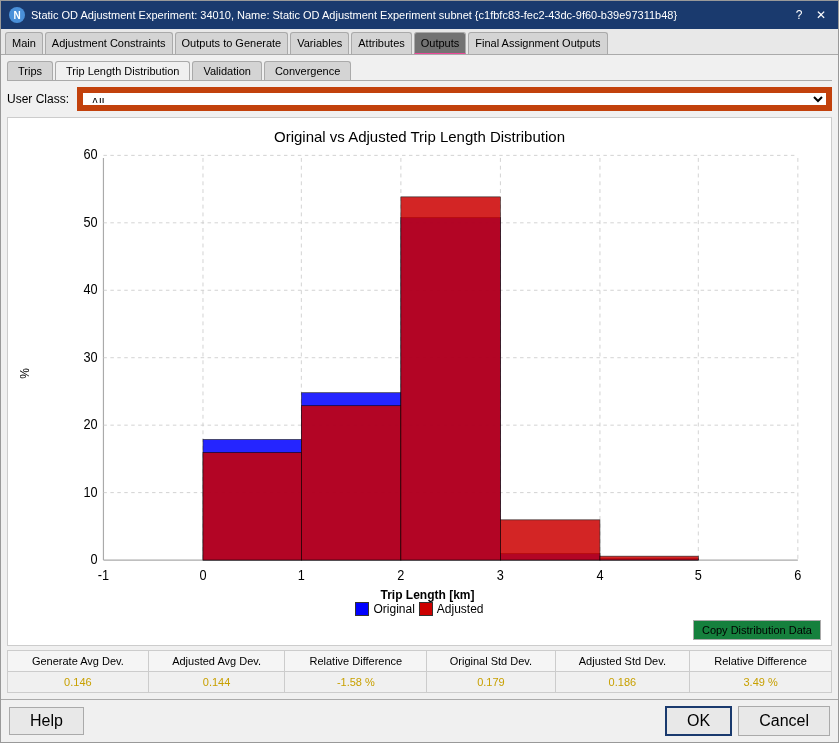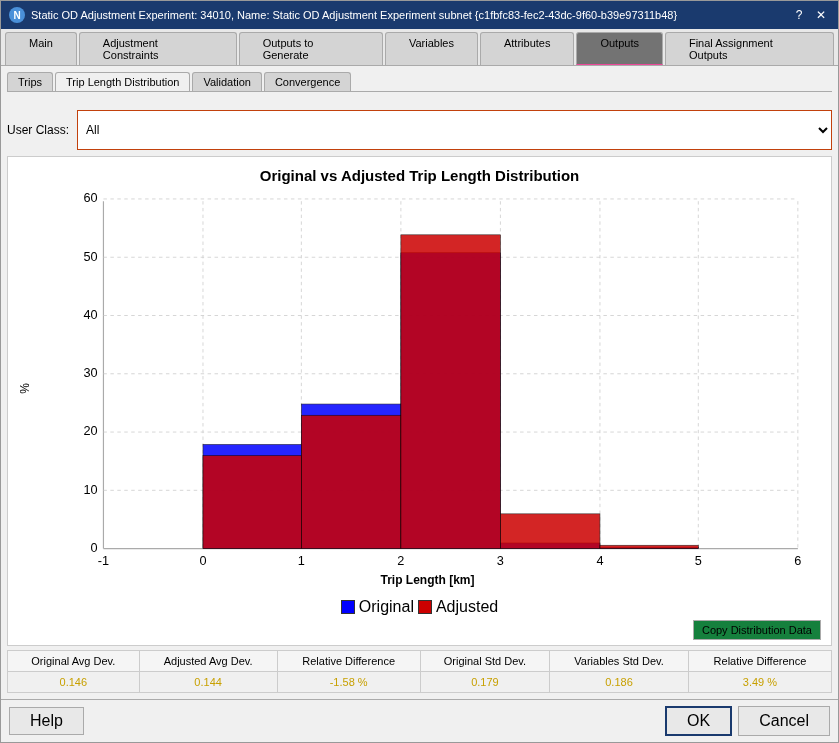--- a/index.html
+++ b/index.html
@@ -71,21 +71,21 @@
     
     .main-tabs {
       background: #e8e8e8;
       border-bottom: 1px solid #aaa;
       display: flex;
       flex-shrink: 0;
       padding: 3px 4px 0 4px;
       gap: 2px;
     }
     .main-tab {
-      padding: 4px 23px;
+      padding: 4px 6px;
       border: 1px solid #aaa;
       border-bottom: none;
       background: #d4d4d4;
       cursor: pointer;
       font-size: 11px;
       border-radius: 3px 3px 0 0;
     }
     .main-tab.active {
       background: #737373;
       border-bottom: 1px solid #ec4899;
@@ -97,21 +97,21 @@
       padding: 6px;
       display: flex;
       flex-direction: column;
       overflow: hidden;
     }
 
     
     .sub-tabs {
       display: flex;
       gap: 2px;
-      margin-bottom: 18px;
+      margin-bottom: 6px;
       border-bottom: 1px solid #aaa;
       padding-bottom: 0;
     }
     .sub-tab {
       padding: 3px 10px;
       border: 1px solid #aaa;
       border-bottom: none;
       background: #d4d4d4;
       cursor: pointer;
       font-size: 11px;
@@ -129,41 +129,40 @@
       margin-bottom: 6px;
       justify-content: flex-end;
     }
     .user-class-label {
       font-size: 12px;
     }
     .user-class-select {
       flex: 1;
       padding: 2px 4px;
       font-size: 12px;
-      border: 1px solid #c2410c;
+      border: 6px solid #c2410c;
       background: white;
-      height: 40px;
+      height: 24px;
     }
 
     
     .chart-container {
       flex: 1;
       background: white;
       border: 1px solid #ccc;
       display: flex;
       flex-direction: column;
       align-items: center;
       padding: 10px 10px 5px 10px;
       position: relative;
       min-height: 0;
     }
     .chart-title {
       font-size: 15px;
-      font-weight: bold;
-      margin-bottom: 6px;
+      font-weight: normal;
     }
     .chart-body {
       display: flex;
       flex: 1;
       width: 100%;
       min-height: 0;
     }
     .y-axis-label {
       writing-mode: vertical-lr;
       transform: rotate(180deg);
@@ -191,22 +190,22 @@
       font-size: 12px;
       font-weight: bold;
       margin-top: 2px;
     }
 
     
     .chart-legend {
       display: flex;
       gap: 4px;
       justify-content: center;
-      margin-top: 11px;
-      font-size: 16px;
+      margin-top: 0;
+      font-size: 12px;
     }
     .legend-item {
       display: flex;
       align-items: center;
       gap: 4px;
     }
     .legend-color {
       width: 14px;
       height: 14px;
       border: 1px solid #333;
@@ -397,25 +396,25 @@
       </div>
 
       <div class="copy-btn-row">
         <button class="copy-btn">Copy Distribution Data</button>
       </div>
     </div>
 
     <table class="stats-table">
       <thead>
         <tr>
-          <th>Original Avg Dev.</th>
+          <th>Generate Avg Dev.</th>
           <th>Adjusted Avg Dev.</th>
           <th>Relative Difference</th>
           <th>Original Std Dev.</th>
-          <th>Variables Std Dev.</th>
+          <th>Adjusted Std Dev.</th>
           <th>Relative Difference</th>
         </tr>
       </thead>
       <tbody>
         <tr>
           <td>0.146</td>
           <td>0.144</td>
           <td>-1.58 %</td>
           <td>0.179</td>
           <td>0.186</td>

